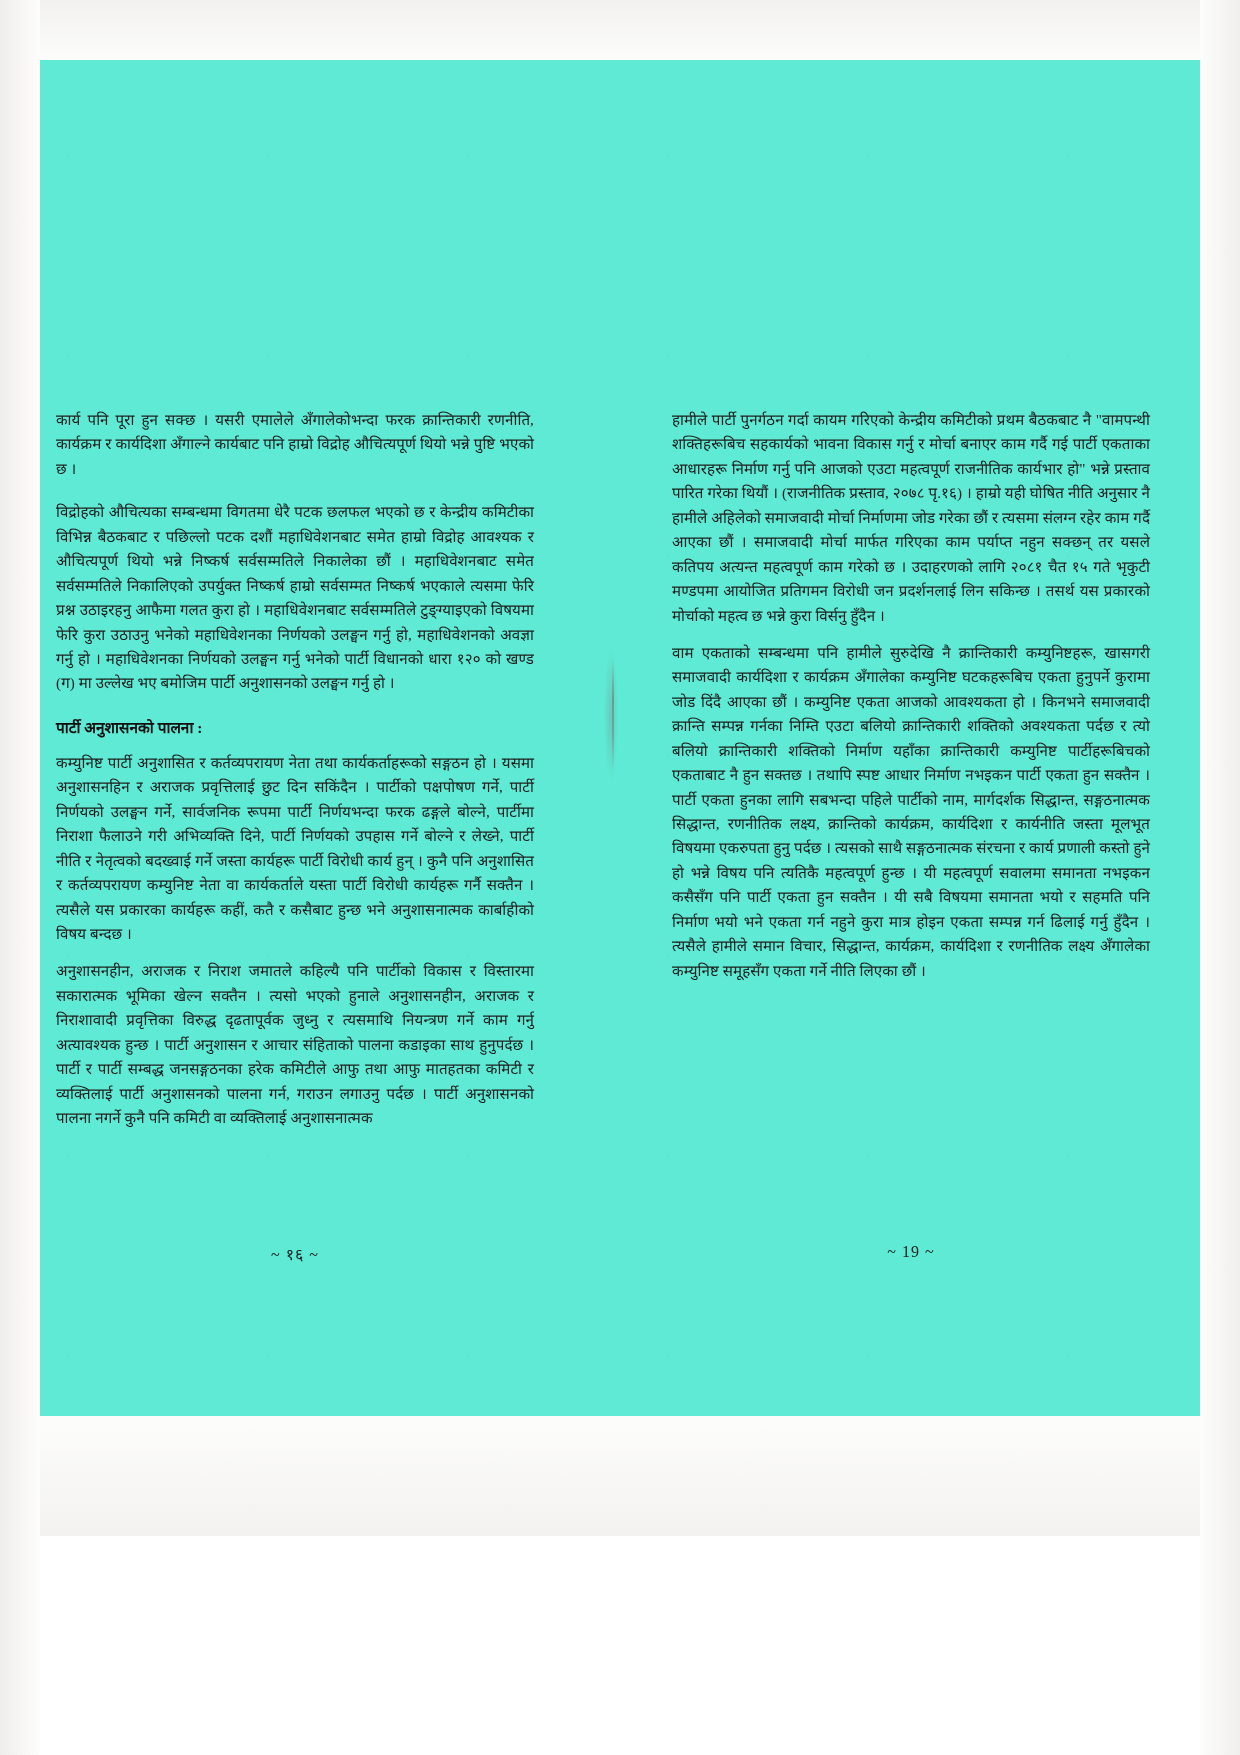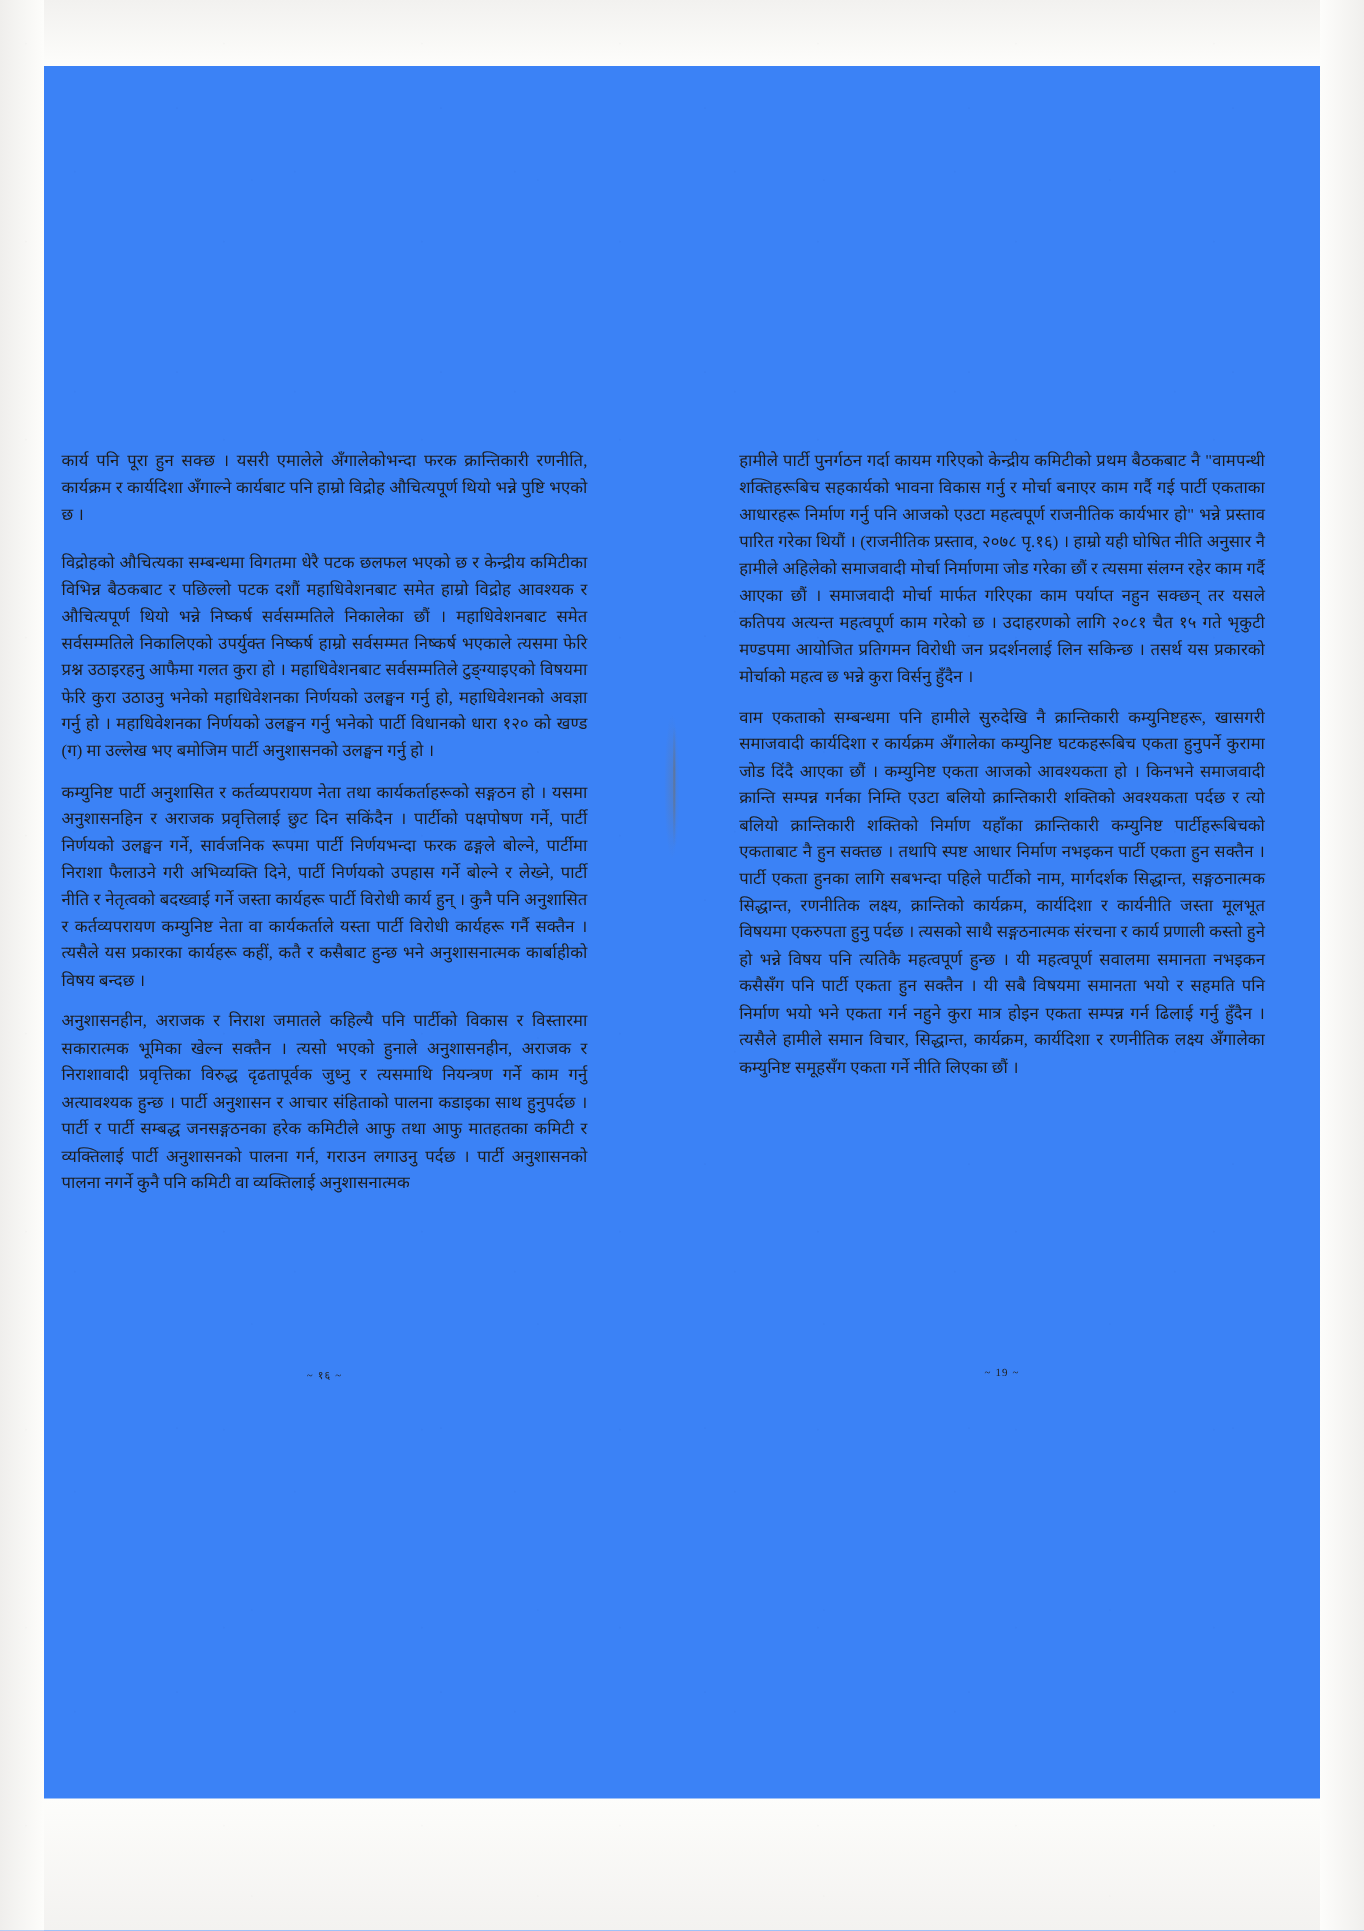--- a/index.html
+++ b/index.html
@@ -15,22 +15,22 @@
     position: relative;
     overflow: hidden;
   }
 
   
   .page-sheet {
     position: absolute;
     left: 0;
     top: 0;
     width: 1240px;
-    height: 1755px;
-    background: #3b82f6;
+    height: 1536px;
+    background: #5eead4;
   }
 
   
   .scan-shade-top {
     position: absolute;
     left: 0; top: 0;
     width: 1240px; height: 60px;
     background: linear-gradient(to bottom, #f2f1ef 0%, #fdfdfb 100%);
     pointer-events: none;
   }
@@ -115,21 +115,21 @@
     line-height: 1.5;
     margin: 20px 0 12px 0;
     color: #111111;
     text-align: left;
   }
 
   .page-number {
     position: absolute;
     width: 478px;
     text-align: center;
-    font-size: 10px;
+    font-size: 16px;
     color: #222;
     letter-spacing: 1px;
   }
   .page-number.left  { left: 56px;  top: 1243px; }
   .page-number.right { left: 672px; top: 1243px; }
 
   
   .speckle {
     position: absolute;
     inset: 0;
@@ -155,20 +155,21 @@
   <div class="gutter-crease"></div>
   <div class="gutter-crease-line"></div>
 
   <div class="spread">
 
     <div class="page-col left">
       <p class="body-text first-block">कार्य पनि पूरा हुन सक्छ । यसरी एमालेले अँगालेकोभन्दा फरक क्रान्तिकारी रणनीति, कार्यक्रम र कार्यदिशा अँगाल्ने कार्यबाट पनि हाम्रो विद्रोह औचित्यपूर्ण थियो भन्ने पुष्टि भएको छ ।</p>
 
       <p class="body-text">विद्रोहको औचित्यका सम्बन्धमा विगतमा धेरै पटक छलफल भएको छ र केन्द्रीय कमिटीका विभिन्न बैठकबाट र पछिल्लो पटक दशौं महाधिवेशनबाट समेत हाम्रो विद्रोह आवश्यक र औचित्यपूर्ण थियो भन्ने निष्कर्ष सर्वसम्मतिले निकालेका छौं । महाधिवेशनबाट समेत सर्वसम्मतिले निकालिएको उपर्युक्त निष्कर्ष हाम्रो सर्वसम्मत निष्कर्ष भएकाले त्यसमा फेरि प्रश्न उठाइरहनु आफैमा गलत कुरा हो । महाधिवेशनबाट सर्वसम्मतिले टुङ्ग्याइएको विषयमा फेरि कुरा उठाउनु भनेको महाधिवेशनका निर्णयको उलङ्घन गर्नु हो, महाधिवेशनको अवज्ञा गर्नु हो । महाधिवेशनका निर्णयको उलङ्घन गर्नु भनेको पार्टी विधानको धारा १२० को खण्ड (ग) मा उल्लेख भए बमोजिम पार्टी अनुशासनको उलङ्घन गर्नु हो ।</p>
 
+      <h2 class="section-heading">पार्टी अनुशासनको पालना :</h2>
 
       <p class="body-text">कम्युनिष्ट पार्टी अनुशासित र कर्तव्यपरायण नेता तथा कार्यकर्ताहरूको सङ्गठन हो । यसमा अनुशासनहिन र अराजक प्रवृत्तिलाई छुट दिन सकिंदैन । पार्टीको पक्षपोषण गर्ने, पार्टी निर्णयको उलङ्घन गर्ने, सार्वजनिक रूपमा पार्टी निर्णयभन्दा फरक ढङ्गले बोल्ने, पार्टीमा निराशा फैलाउने गरी अभिव्यक्ति दिने, पार्टी निर्णयको उपहास गर्ने बोल्ने र लेख्ने, पार्टी नीति र नेतृत्वको बदख्वाई गर्ने जस्ता कार्यहरू पार्टी विरोधी कार्य हुन् । कुनै पनि अनुशासित र कर्तव्यपरायण कम्युनिष्ट नेता वा कार्यकर्ताले यस्ता पार्टी विरोधी कार्यहरू गर्नै सक्तैन । त्यसैले यस प्रकारका कार्यहरू कहीं, कतै र कसैबाट हुन्छ भने अनुशासनात्मक कार्बाहीको विषय बन्दछ ।</p>
 
       <p class="body-text">अनुशासनहीन, अराजक र निराश जमातले कहिल्यै पनि पार्टीको विकास र विस्तारमा सकारात्मक भूमिका खेल्न सक्तैन । त्यसो भएको हुनाले अनुशासनहीन, अराजक र निराशावादी प्रवृत्तिका विरुद्ध दृढतापूर्वक जुध्नु र त्यसमाथि नियन्त्रण गर्ने काम गर्नु अत्यावश्यक हुन्छ । पार्टी अनुशासन र आचार संहिताको पालना कडाइका साथ हुनुपर्दछ । पार्टी र पार्टी सम्बद्ध जनसङ्गठनका हरेक कमिटीले आफु तथा आफु मातहतका कमिटी र व्यक्तिलाई पार्टी अनुशासनको पालना गर्न, गराउन लगाउनु पर्दछ । पार्टी अनुशासनको पालना नगर्ने कुनै पनि कमिटी वा व्यक्तिलाई अनुशासनात्मक</p>
     </div>
 
     <div class="page-col right">
 
 
       <p class="body-text">हामीले पार्टी पुनर्गठन गर्दा कायम गरिएको केन्द्रीय कमिटीको प्रथम बैठकबाट नै "वामपन्थी शक्तिहरूबिच सहकार्यको भावना विकास गर्नु र मोर्चा बनाएर काम गर्दै गई पार्टी एकताका आधारहरू निर्माण गर्नु पनि आजको एउटा महत्वपूर्ण राजनीतिक कार्यभार हो" भन्ने प्रस्ताव पारित गरेका थियौं । (राजनीतिक प्रस्ताव, २०७८ पृ.१६) । हाम्रो यही घोषित नीति अनुसार नै हामीले अहिलेको समाजवादी मोर्चा निर्माणमा जोड गरेका छौं र त्यसमा संलग्न रहेर काम गर्दै आएका छौं । समाजवादी मोर्चा मार्फत गरिएका काम पर्याप्त नहुन सक्छन् तर यसले कतिपय अत्यन्त महत्वपूर्ण काम गरेको छ । उदाहरणको लागि २०८१ चैत १५ गते भृकुटी मण्डपमा आयोजित प्रतिगमन विरोधी जन प्रदर्शनलाई लिन सकिन्छ । तसर्थ यस प्रकारको मोर्चाको महत्व छ भन्ने कुरा विर्सनु हुँदैन ।</p>

